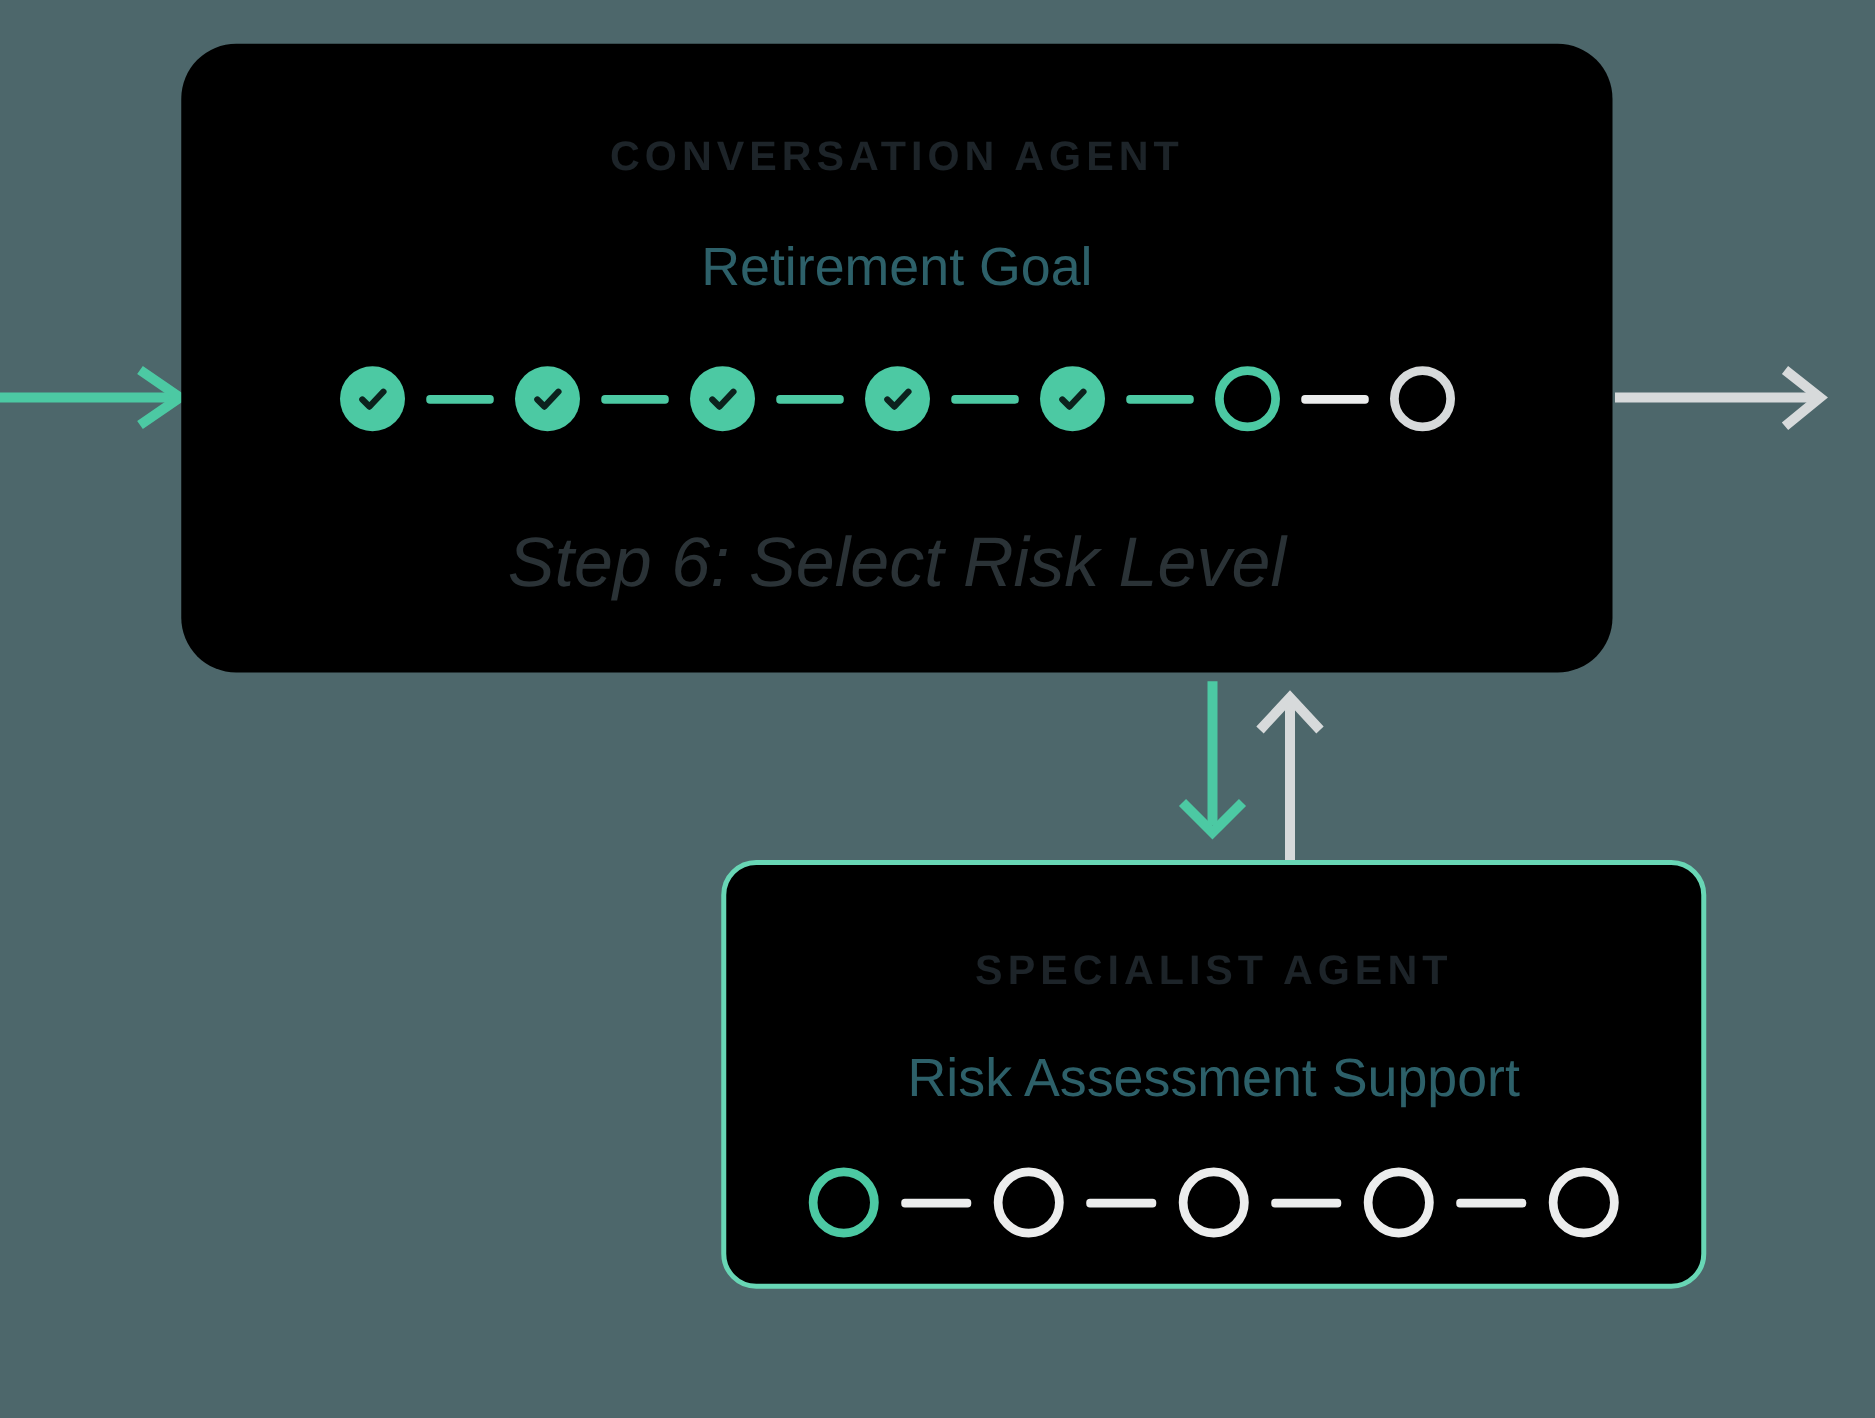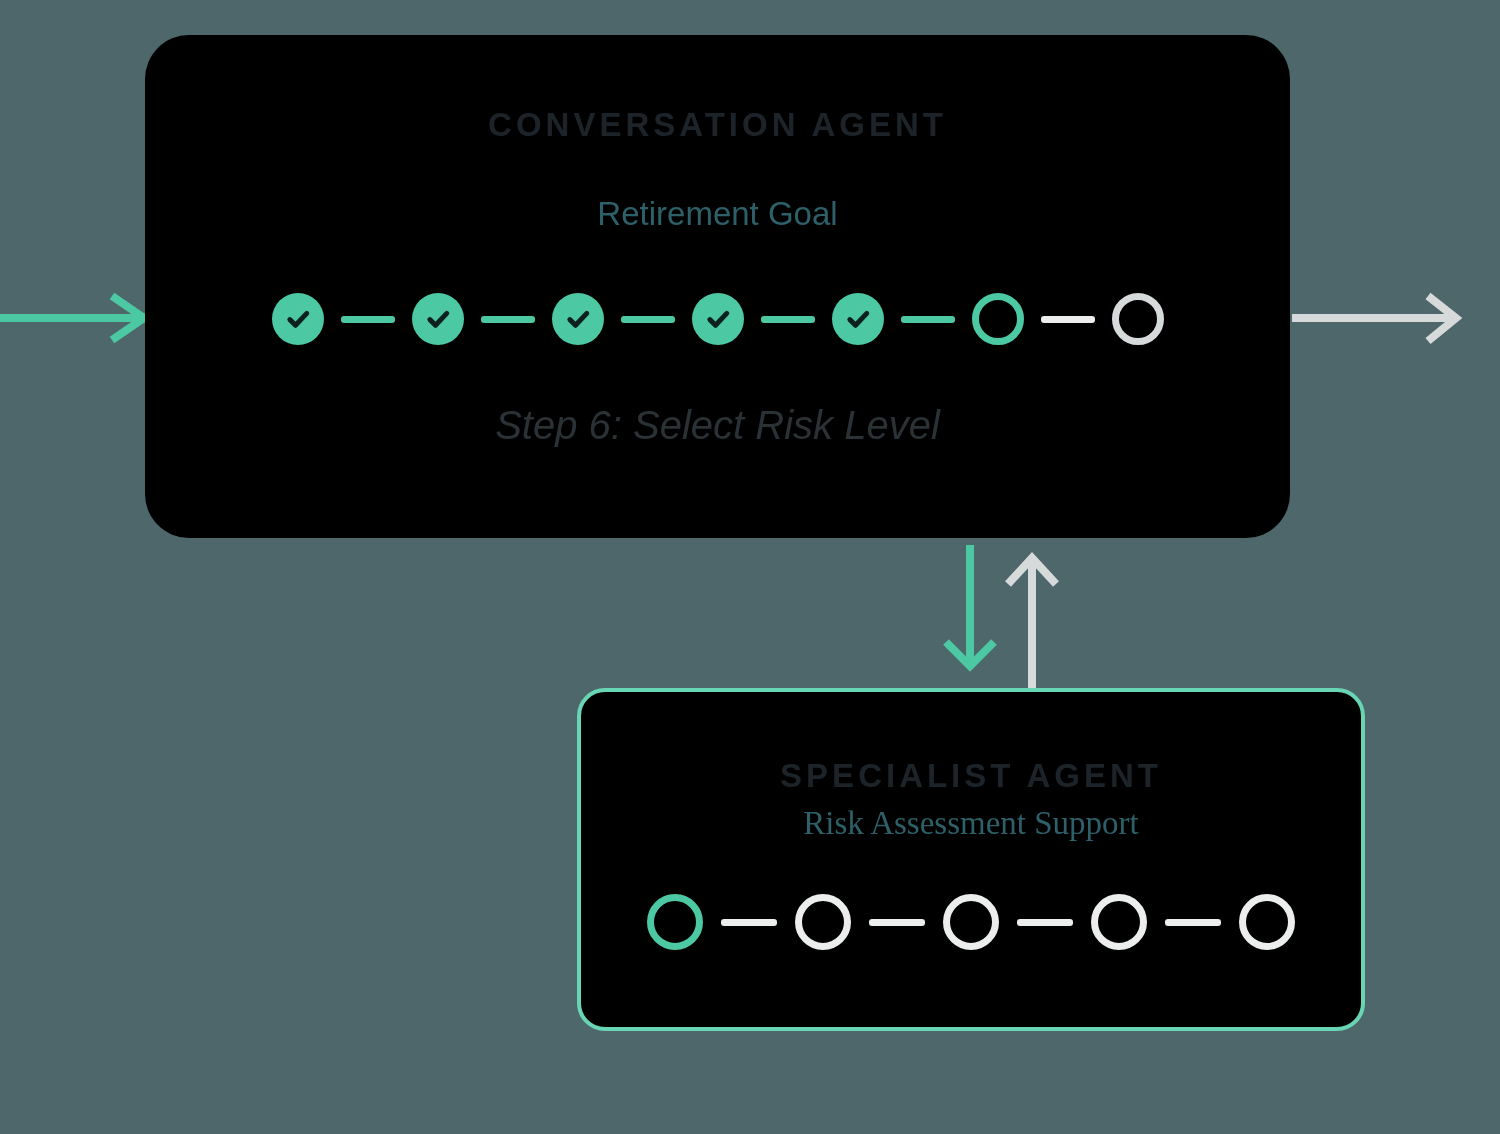--- a/index.html
+++ b/index.html
@@ -46,27 +46,27 @@
     border-radius:28px;
     border:4px solid var(--accent-light);
   }
   .agent-title{
     font-size:33px;font-weight:700;letter-spacing:4px;
     line-height:40px;color:var(--title);
   }
   .conversation .agent-title{margin-top:70px;}
   .specialist .agent-title{margin-top:64px;}
   .agent-subtitle{
-    font-size:33px;font-weight:400;line-height:54px;color:var(--subtitle);
+    font-size:43px;font-weight:400;line-height:54px;color:var(--subtitle);
   }
   .conversation .agent-subtitle{margin-top:42px;}
-  .specialist .agent-subtitle{font-family:Liberation Serif, serif;}
+  .specialist .agent-subtitle{margin-top:40px;}
   .step-status{
-    margin-top:56px;
-    font-size:40px;font-style:italic;line-height:48px;
+    margin-top:81px;
+    font-size:56px;font-style:italic;line-height:48px;
     color:var(--status);
   }
 
   .stepper{
     display:flex;align-items:center;justify-content:center;
   }
   .conversation .stepper{margin-top:52px;}
   .specialist .stepper{margin-top:44px;}
   .step{
     border-radius:50%;

